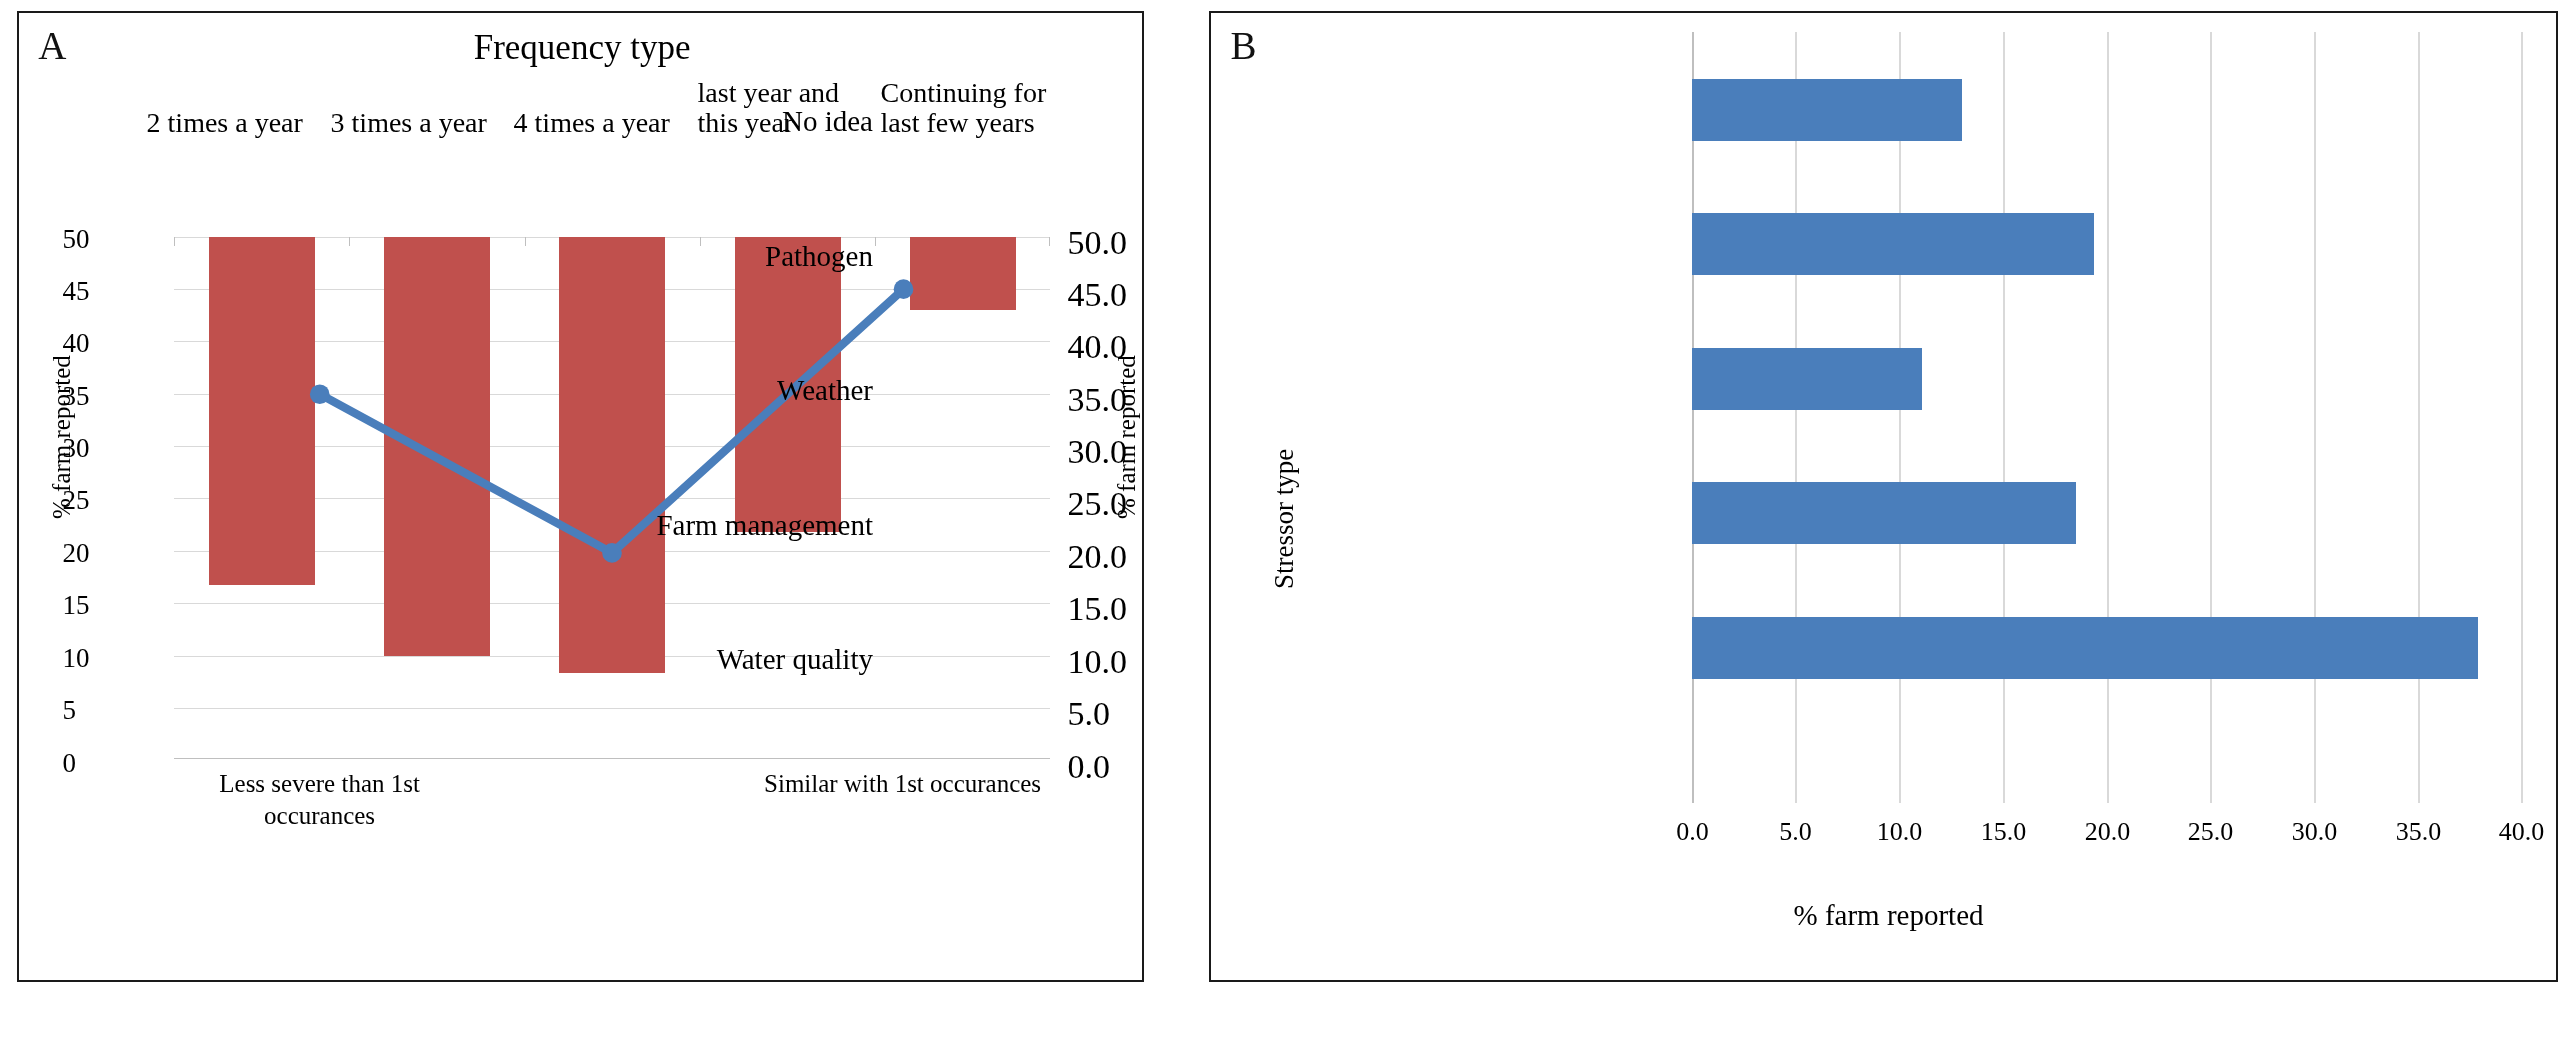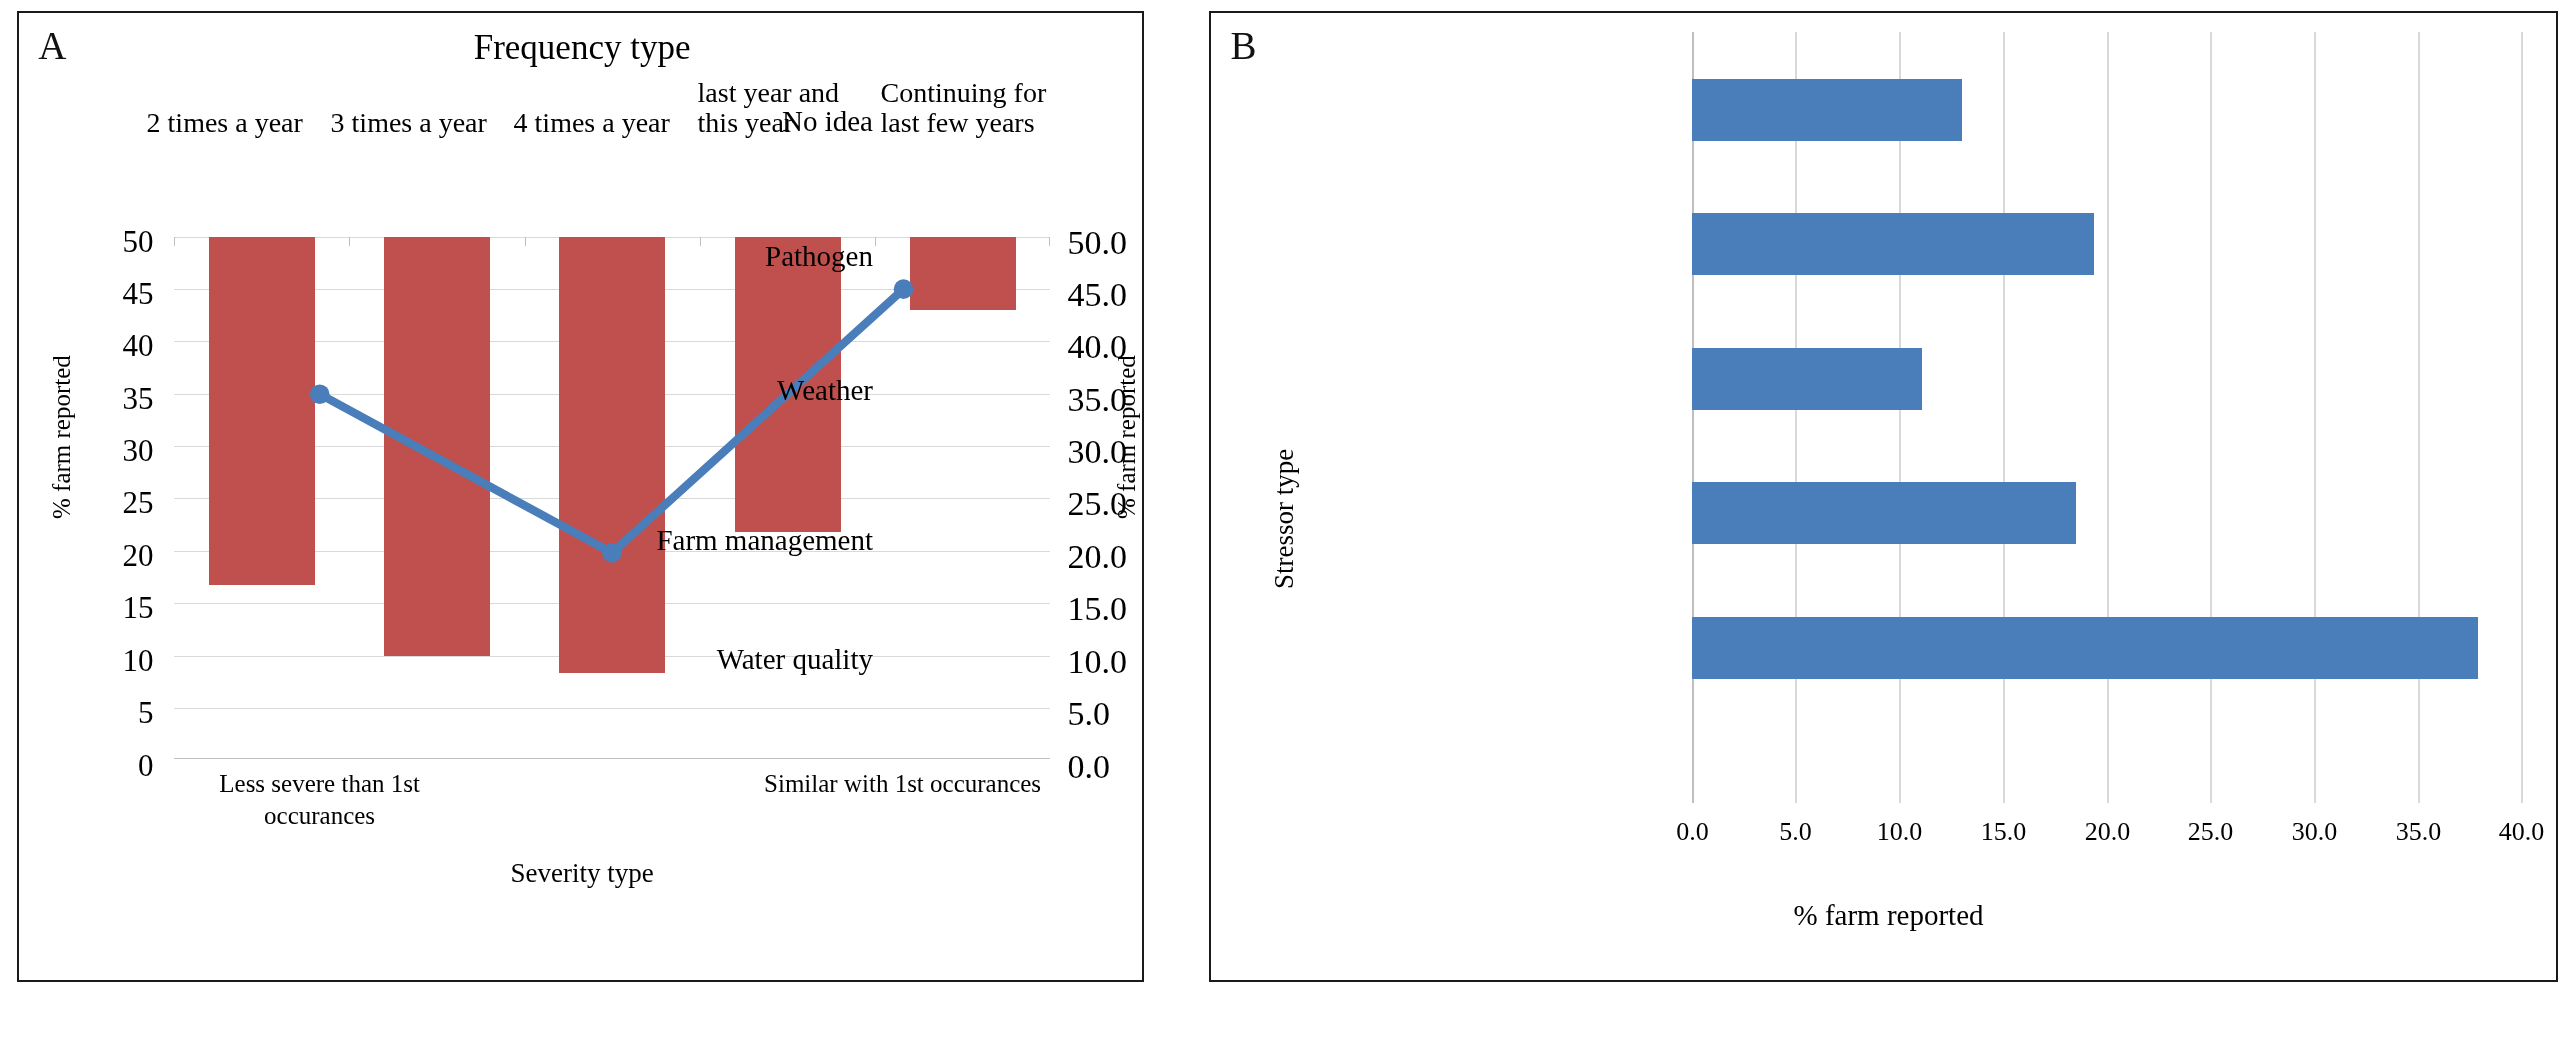--- a/index.html
+++ b/index.html
@@ -20,21 +20,21 @@
 
   .plotA{position:absolute;left:155px;top:224px;width:876px;height:523px;}
   .gridline{position:absolute;left:0;width:100%;height:1.5px;background:#d9d9d9;}
   .gridline.axis0{background:#bfbfbf;height:1.5px;}
   .vtick{position:absolute;top:0;width:1.5px;height:9px;background:#bfbfbf;}
 
   .bar{position:absolute;background:#c0504d;}
 
   .lineLayer{position:absolute;left:0;top:0;width:100%;height:100%;overflow:visible;}
 
-  .ylab-left{position:absolute;text-align:right;font-size:31px;line-height:1;width:91px;}
+  .ylab-left{position:absolute;text-align:left;font-size:27px;line-height:1;width:91px;}
   .ylab-right{position:absolute;text-align:left;font-size:34px;line-height:1;width:128px;}
 
   .axtitle-left{position:absolute;font-size:25px;transform:rotate(-90deg);transform-origin:left top;white-space:nowrap;}
   .axtitle-right{position:absolute;font-size:25px;transform:rotate(-90deg);transform-origin:left top;white-space:nowrap;}
 
   .a-botcats{position:absolute;left:155px;top:755px;width:876px;height:83px;}
   .a-botcat{position:absolute;text-align:center;font-size:25px;line-height:32px;top:0;}
   .a-xtitle{position:absolute;left:0;top:845px;width:1127px;text-align:center;font-size:27px;}
 
   .legend{position:absolute;left:45px;top:905px;width:1058px;height:35px;display:flex;align-items:center;gap:15px;}
@@ -133,34 +133,33 @@
         <circle cx="580" cy="418" r="13" fill="#4a7ebb"></circle>
         <circle cx="966" cy="69" r="13" fill="#4a7ebb"></circle>
       </svg>
     </div>
 
     <div class="a-botcats">
       <div class="a-botcat" style="left:0px;width:292px;">Less severe than 1st occurances</div>
       <div class="a-botcat" style="left:583px;width:292px;">Similar with 1st occurances</div>
     </div>
 
-    <div class="a-xtitle">Severity type</div>
 
   </div>
 
   <div class="panel" id="panelB">
     <div class="panel-letter" style="left:19.6px;top:13.6px;">B</div>
   </div>
 
   <div class="b-ytitle" style="left:1269px;top:589px;">Stressor type</div>
 
   <div class="b-ycat" style="top:107px;">No idea</div>
   <div class="b-ycat" style="top:242px;">Pathogen</div>
   <div class="b-ycat" style="top:376px;">Weather</div>
-  <div class="b-ycat" style="top:526px;">Farm management</div>
+  <div class="b-ycat" style="top:511px;">Farm management</div>
   <div class="b-ycat" style="top:645px;">Water quality</div>
 
   <div class="plotB">
 
     <div class="vgrid first" style="left:0px;"></div>
     <div class="vgrid" style="left:103px;"></div>
     <div class="vgrid" style="left:207px;"></div>
     <div class="vgrid" style="left:311px;"></div>
     <div class="vgrid" style="left:415px;"></div>
     <div class="vgrid" style="left:518px;"></div>

